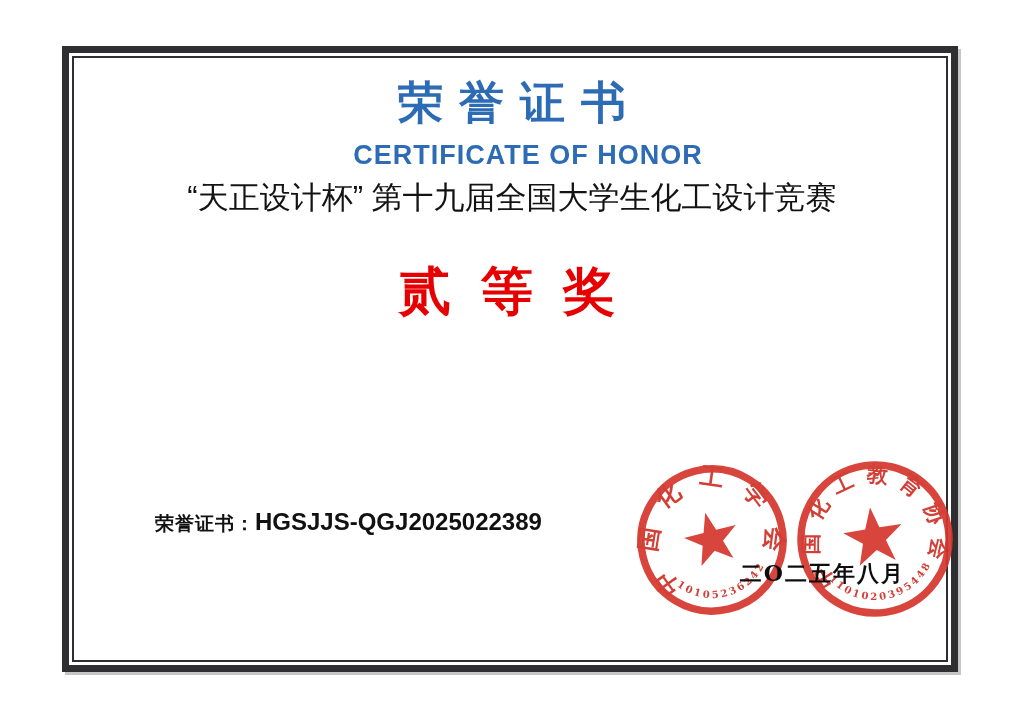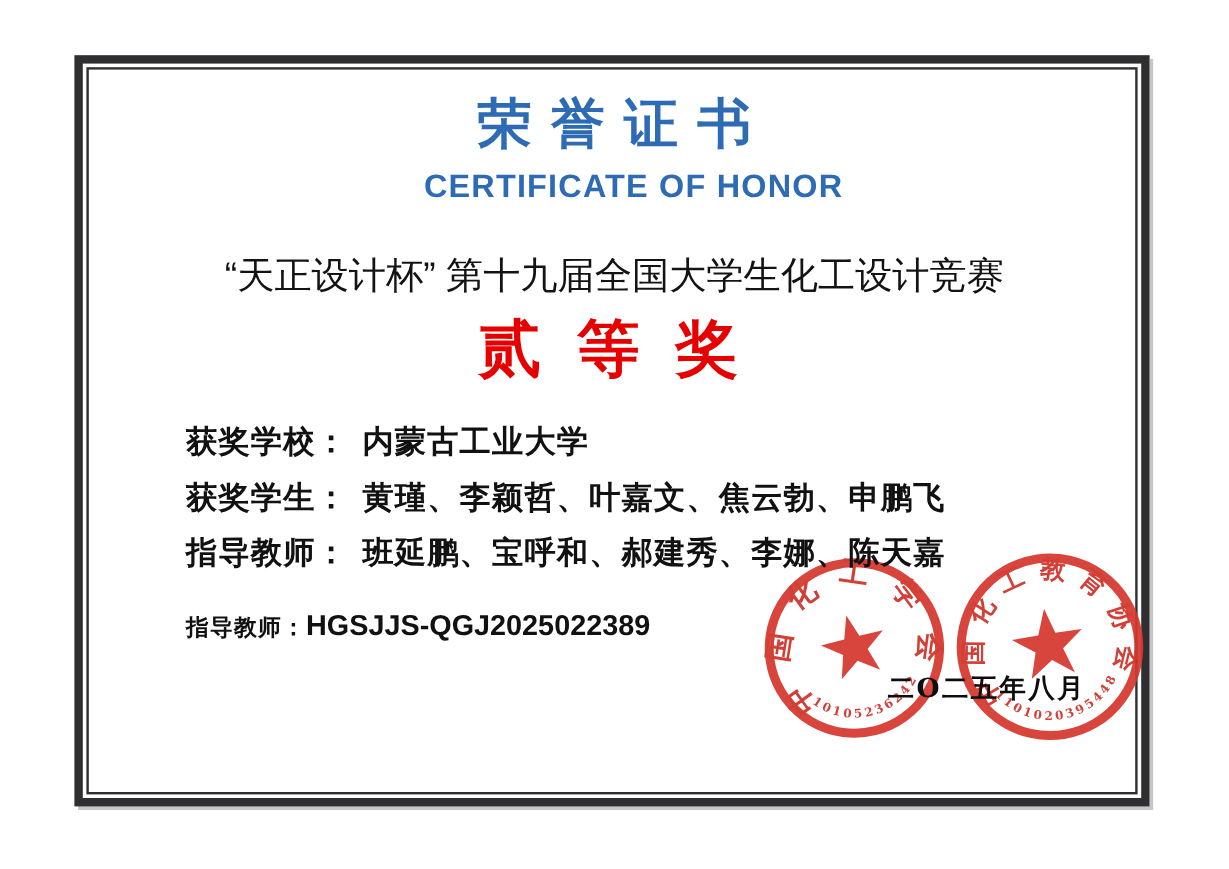--- a/index.html
+++ b/index.html
@@ -22,21 +22,21 @@
     font-family:"DejaVu Serif","Liberation Serif",serif;
     font-size:45px;font-weight:bold;color:#2d6cb5;
     letter-spacing:16px;padding-left:16px;line-height:1.1;white-space:nowrap;
   }
   .title-en{
     position:absolute;left:0;right:0;top:141px;text-align:center;
     font-size:27px;font-weight:bold;color:#2d6cb5;
     letter-spacing:1px;line-height:1.1;white-space:nowrap;margin-left:32px;
   }
   .competition{
-    position:absolute;left:0;right:0;top:211px;text-align:center;
+    position:absolute;left:0;right:0;top:179px;text-align:center;
     font-size:31px;color:#131313;line-height:1.2;white-space:nowrap;
   }
   .award{
     position:absolute;left:0;right:0;top:262px;text-align:center;
     font-size:52px;font-weight:bold;color:#e60000;
     letter-spacing:30px;padding-left:20px;line-height:1.15;white-space:nowrap;
   }
   .fields{
     position:absolute;left:155px;top:352px;z-index:3;
     font-family:"DejaVu Serif","Liberation Serif",serif;
@@ -82,34 +82,23 @@
   </div>
 
   <div class="title-cn">荣誉证书</div>
 
   <div class="title-en">CERTIFICATE OF HONOR</div>
 
   <div class="competition">“天正设计杯” 第十九届全国大学生化工设计竞赛</div>
 
   <div class="award">贰等奖</div>
 
-  <div class="fields">
-    <div class="field-row">
-      <span class="field-label">获奖学校：</span><span class="field-value">内蒙古工业大学</span>
-    </div>
-    <div class="field-row">
-      <span class="field-label">获奖学生：</span><span class="field-value">黄瑾、李颖哲、叶嘉文、焦云勃、申鹏飞</span>
-    </div>
-    <div class="field-row">
-      <span class="field-label">指导教师：</span><span class="field-value">班延鹏、宝呼和、郝建秀、李娜、陈天嘉</span>
-    </div>
-  </div>
 
   <div class="certno">
-    <span class="certno-label">指导教师：</span><span class="certno-code">HGSJJS-QGJ2025022389</span>
+    <span class="certno-label">荣誉证书：</span><span class="certno-code">HGSJJS-QGJ2025022389</span>
   </div>
 
   <div class="date-line">二O二五年八月</div>
 
   <svg class="seal seal-left" viewBox="0 0 160 160" xmlns="http://www.w3.org/2000/svg">
     <circle cx="80" cy="80" r="71" fill="none" stroke="#d6372e" stroke-width="7.5"></circle>
     <path id="arcTopL" d="M 41.8,118.2 A 54,54 0 1 1 118.2,118.2" fill="none"></path>
     <path id="arcBotL" d="M 32.5,113.3 A 58,58 0 0 0 127.5,113.3" fill="none"></path>
     <text font-size="24" letter-spacing="18" fill="#cf3127">
       <textPath href="#arcTopL" startOffset="50%" text-anchor="middle">中国化工学会</textPath>

